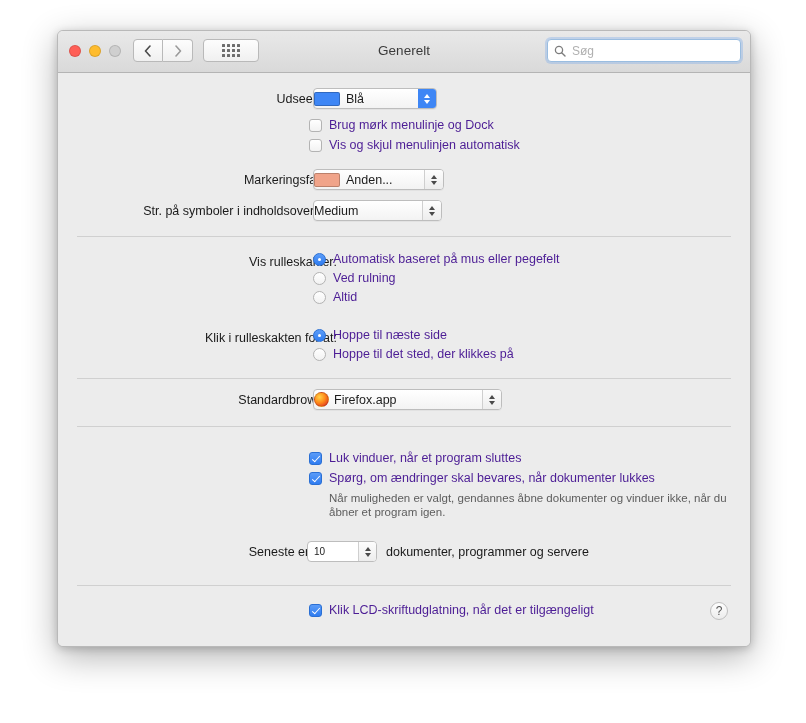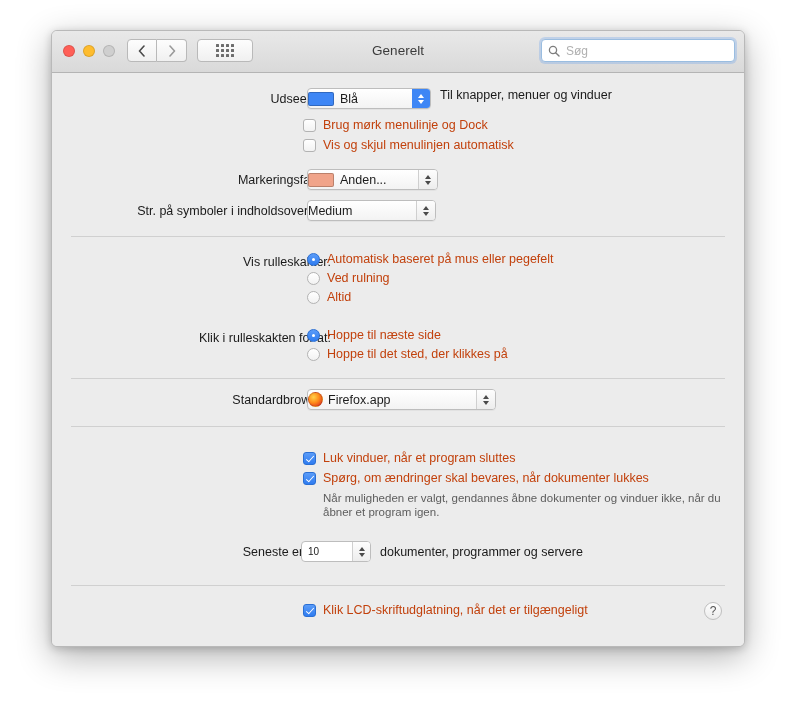--- a/index.html
+++ b/index.html
@@ -6,21 +6,21 @@
     margin: 0;
     padding: 0;
     width: 806px;
     height: 723px;
     background: #ffffff;
     font-family: "Liberation Sans", sans-serif;
     -webkit-font-smoothing: antialiased;
   }
   .window {
     position: absolute;
-    left: 51px;
+    left: 57px;
     top: 30px;
     width: 692px;
     height: 615px;
     background: #ececec;
     border-radius: 6px;
     box-shadow: 0 10px 34px rgba(0,0,0,0.30), 0 2px 8px rgba(0,0,0,0.18);
     overflow: hidden;
     border: 1px solid #b9b9b9;
   }
   
@@ -196,21 +196,21 @@
   }
   .cb.on:after {
     content: "";
     position: absolute;
     left: 4px; top: 1px;
     width: 3px; height: 7px;
     border: solid #fff;
     border-width: 0 1.8px 1.8px 0;
     transform: rotate(42deg);
   }
-  .cbtext { font-size: 12.5px; color: #c2410c; line-height: 15px; }
+  .cbtext { font-size: 12.5px; color: #4c1d95; line-height: 15px; }
 
   
   .rrow { display: flex; align-items: center; margin-bottom: 4px; }
   .radio {
     width: 13px; height: 13px;
     border-radius: 50%;
     border: 1px solid #b3b3b3;
     background: linear-gradient(to bottom, #ffffff, #f2f2f2);
     box-sizing: border-box;
     margin-right: 7px;
@@ -348,21 +348,20 @@
     </div>
     <div class="row" style="left:255px; top:15px;">
       <span class="popup" style="width:124px;">
         <span class="swatch" style="background:#3e86f5;"></span>
         <span class="txt">Blå</span>
         <span class="arrows">
           <span class="tri-up"></span>
             <span class="tri-dn"></span>
         </span>
       </span>
-      <span class="sidetext">Til knapper, menuer og vinduer</span>
     </div>
 
     <div style="position:absolute; left:251px; top:45px;">
       <div class="cbrow">
         <span class="cb"></span>
         <span class="cbtext">Brug mørk menulinje og Dock</span>
       </div>
       <div class="cbrow">
         <span class="cb"></span>
         <span class="cbtext">Vis og skjul menulinjen automatisk</span>

